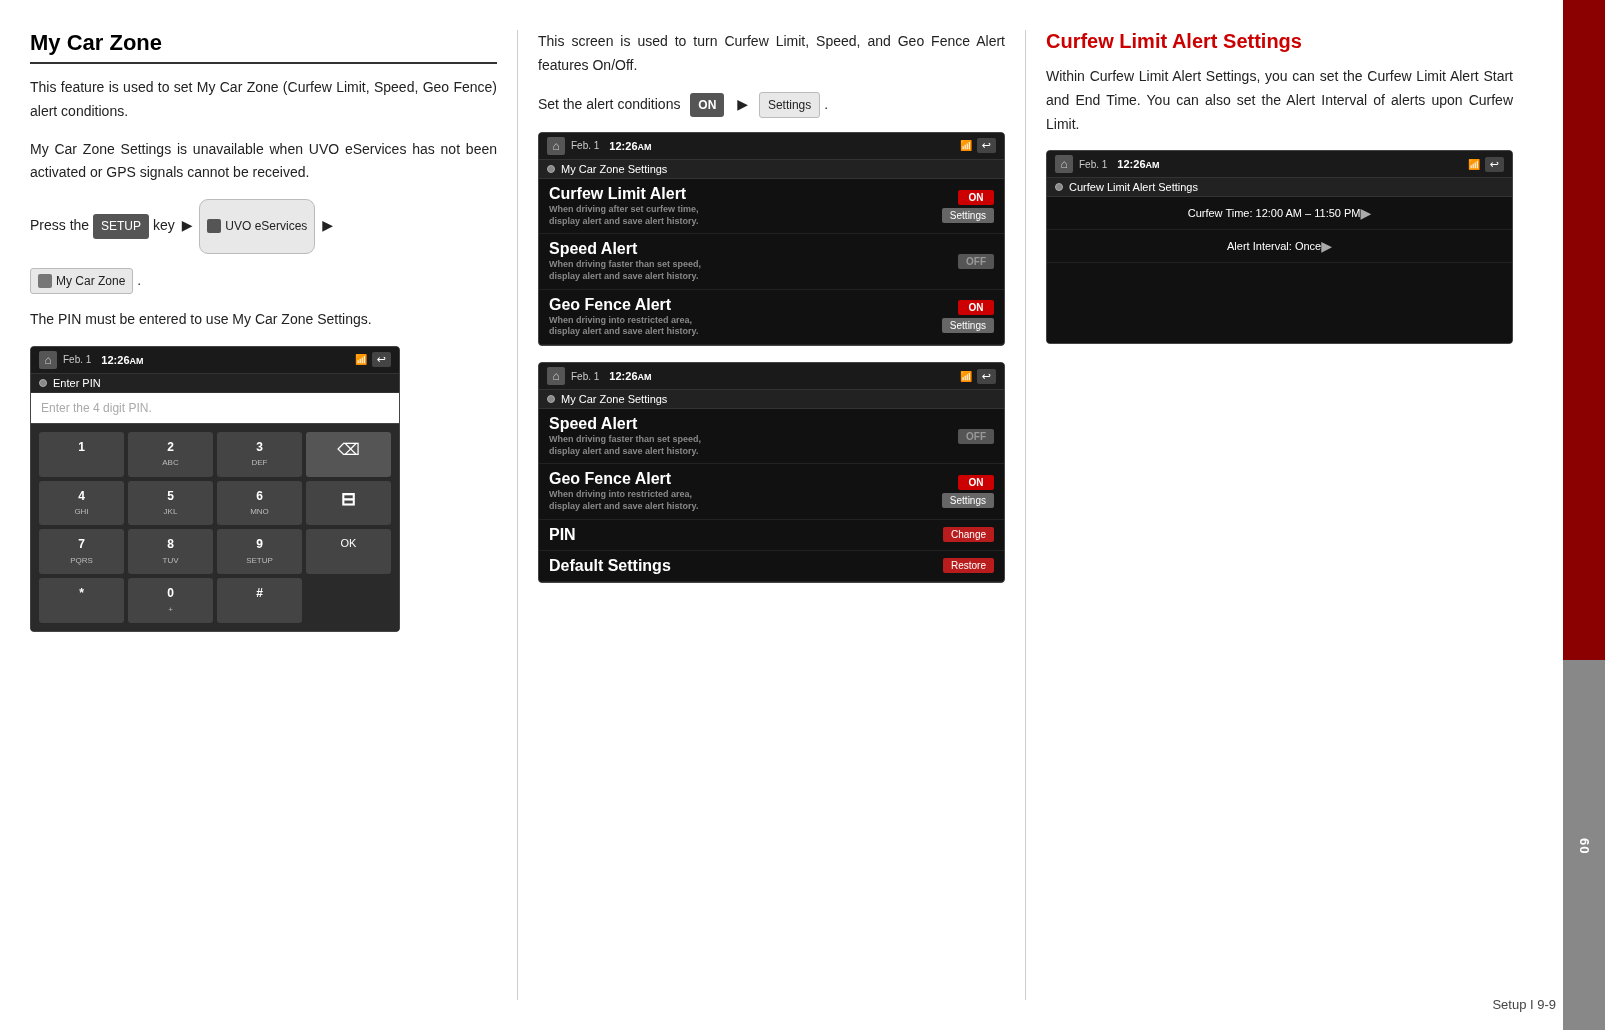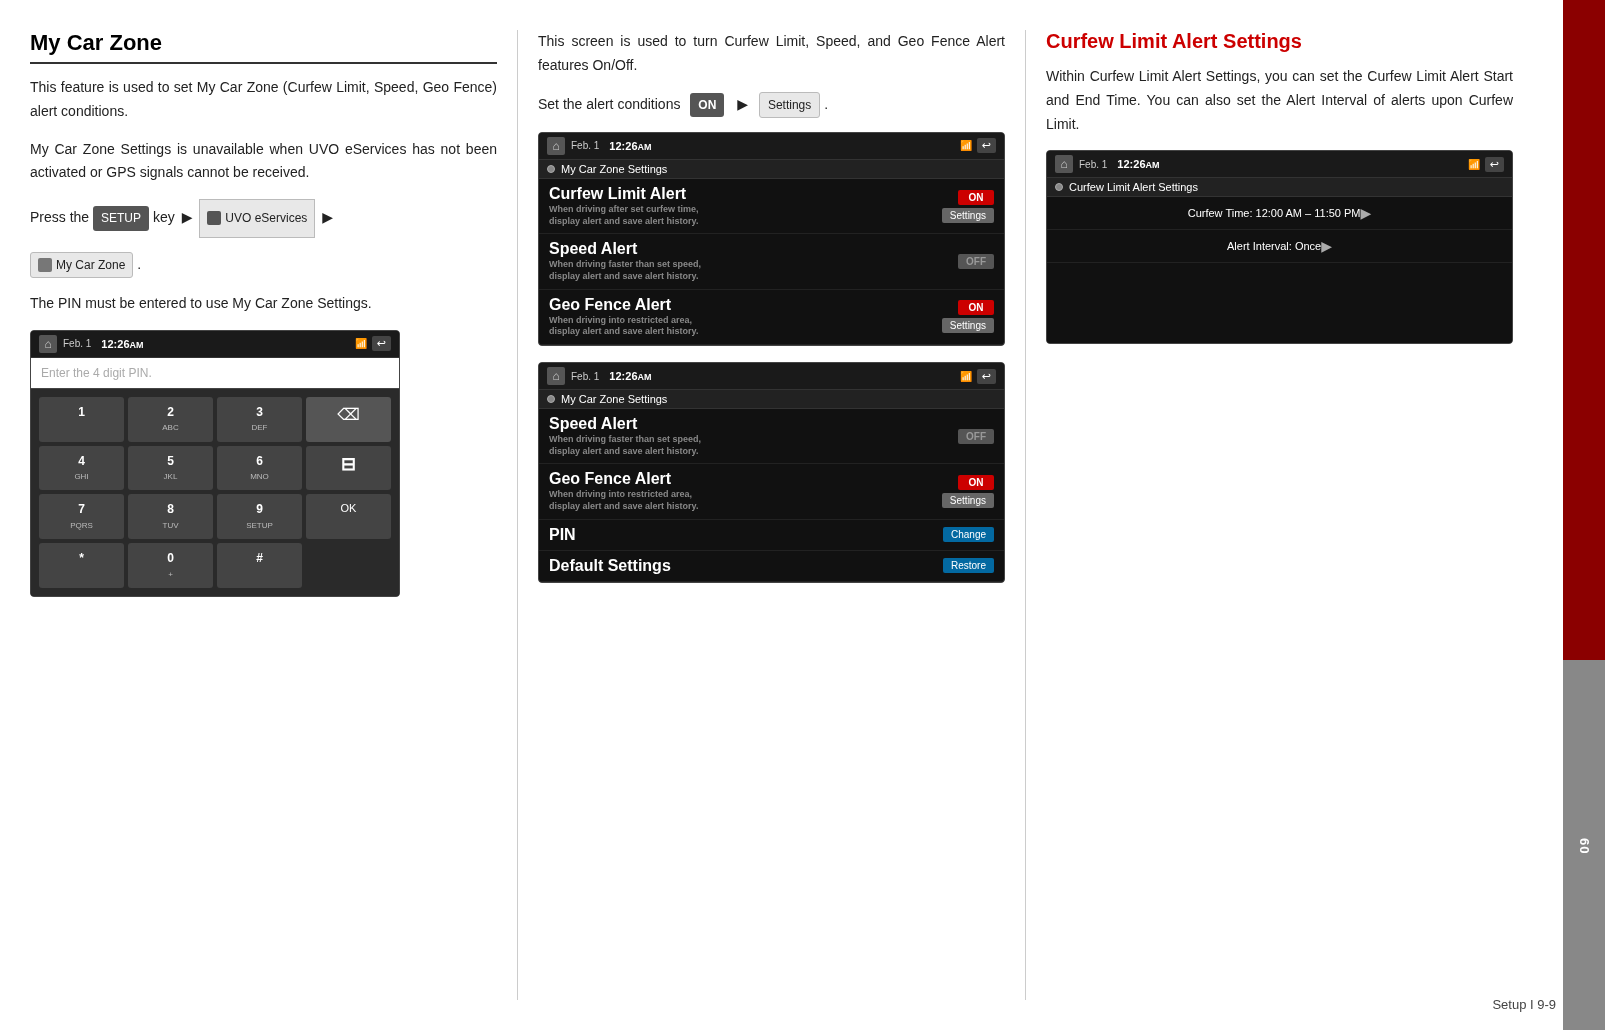--- a/index.html
+++ b/index.html
@@ -112,22 +112,22 @@
       padding: 2px 8px;
       border-radius: 3px;
       vertical-align: middle;
     }
     .btn-uvo {
       display: inline-flex;
       align-items: center;
       background: #e8e8e8;
       border: 1px solid #bbb;
       font-size: 12px;
-      padding: 8px 7px;
-      border-radius: 0;
+      padding: 16px 7px;
+      border-radius: 9px;
       vertical-align: middle;
     }
     .btn-uvo-icon {
       width: 14px;
       height: 14px;
       background: #555;
       border-radius: 2px;
       margin-right: 4px;
       display: inline-block;
     }
@@ -319,21 +319,21 @@
       background: #666;
       color: #fff;
       font-size: 10px;
       padding: 2px 8px;
       border-radius: 2px;
       min-width: 50px;
       text-align: center;
     }
 
     .btn-plain-screen {
-      background: #0369a1;
+      background: #b91c1c;
       color: #fff;
       font-size: 10px;
       padding: 2px 8px;
       border-radius: 2px;
       min-width: 50px;
       text-align: center;
     }
 
     
     .pin-screen {
@@ -460,20 +460,24 @@
             <span class="screen-time">
               <span>12:26</span><span style="font-size:9px">AM</span>
             </span>
           </div>
           <div class="screen-icons-right">
             <span class="signal-icon">📶</span>
             <span class="back-btn">↩</span>
           </div>
         </div>
 
+        <div class="screen-title-bar">
+          <div class="screen-title-dot"></div>
+          <span class="screen-title-text">Enter PIN</span>
+        </div>
 
         <div class="pin-input-area">
           <span>Enter the 4 digit PIN.</span>
         </div>
 
         <div class="pin-keypad">
           <div class="pin-key">1<br><span class="pin-key-sub"></span></div>
           <div class="pin-key">2<br><span class="pin-key-sub">ABC</span></div>
           <div class="pin-key">3<br><span class="pin-key-sub">DEF</span></div>
           <div class="pin-key-del">⌫</div>

